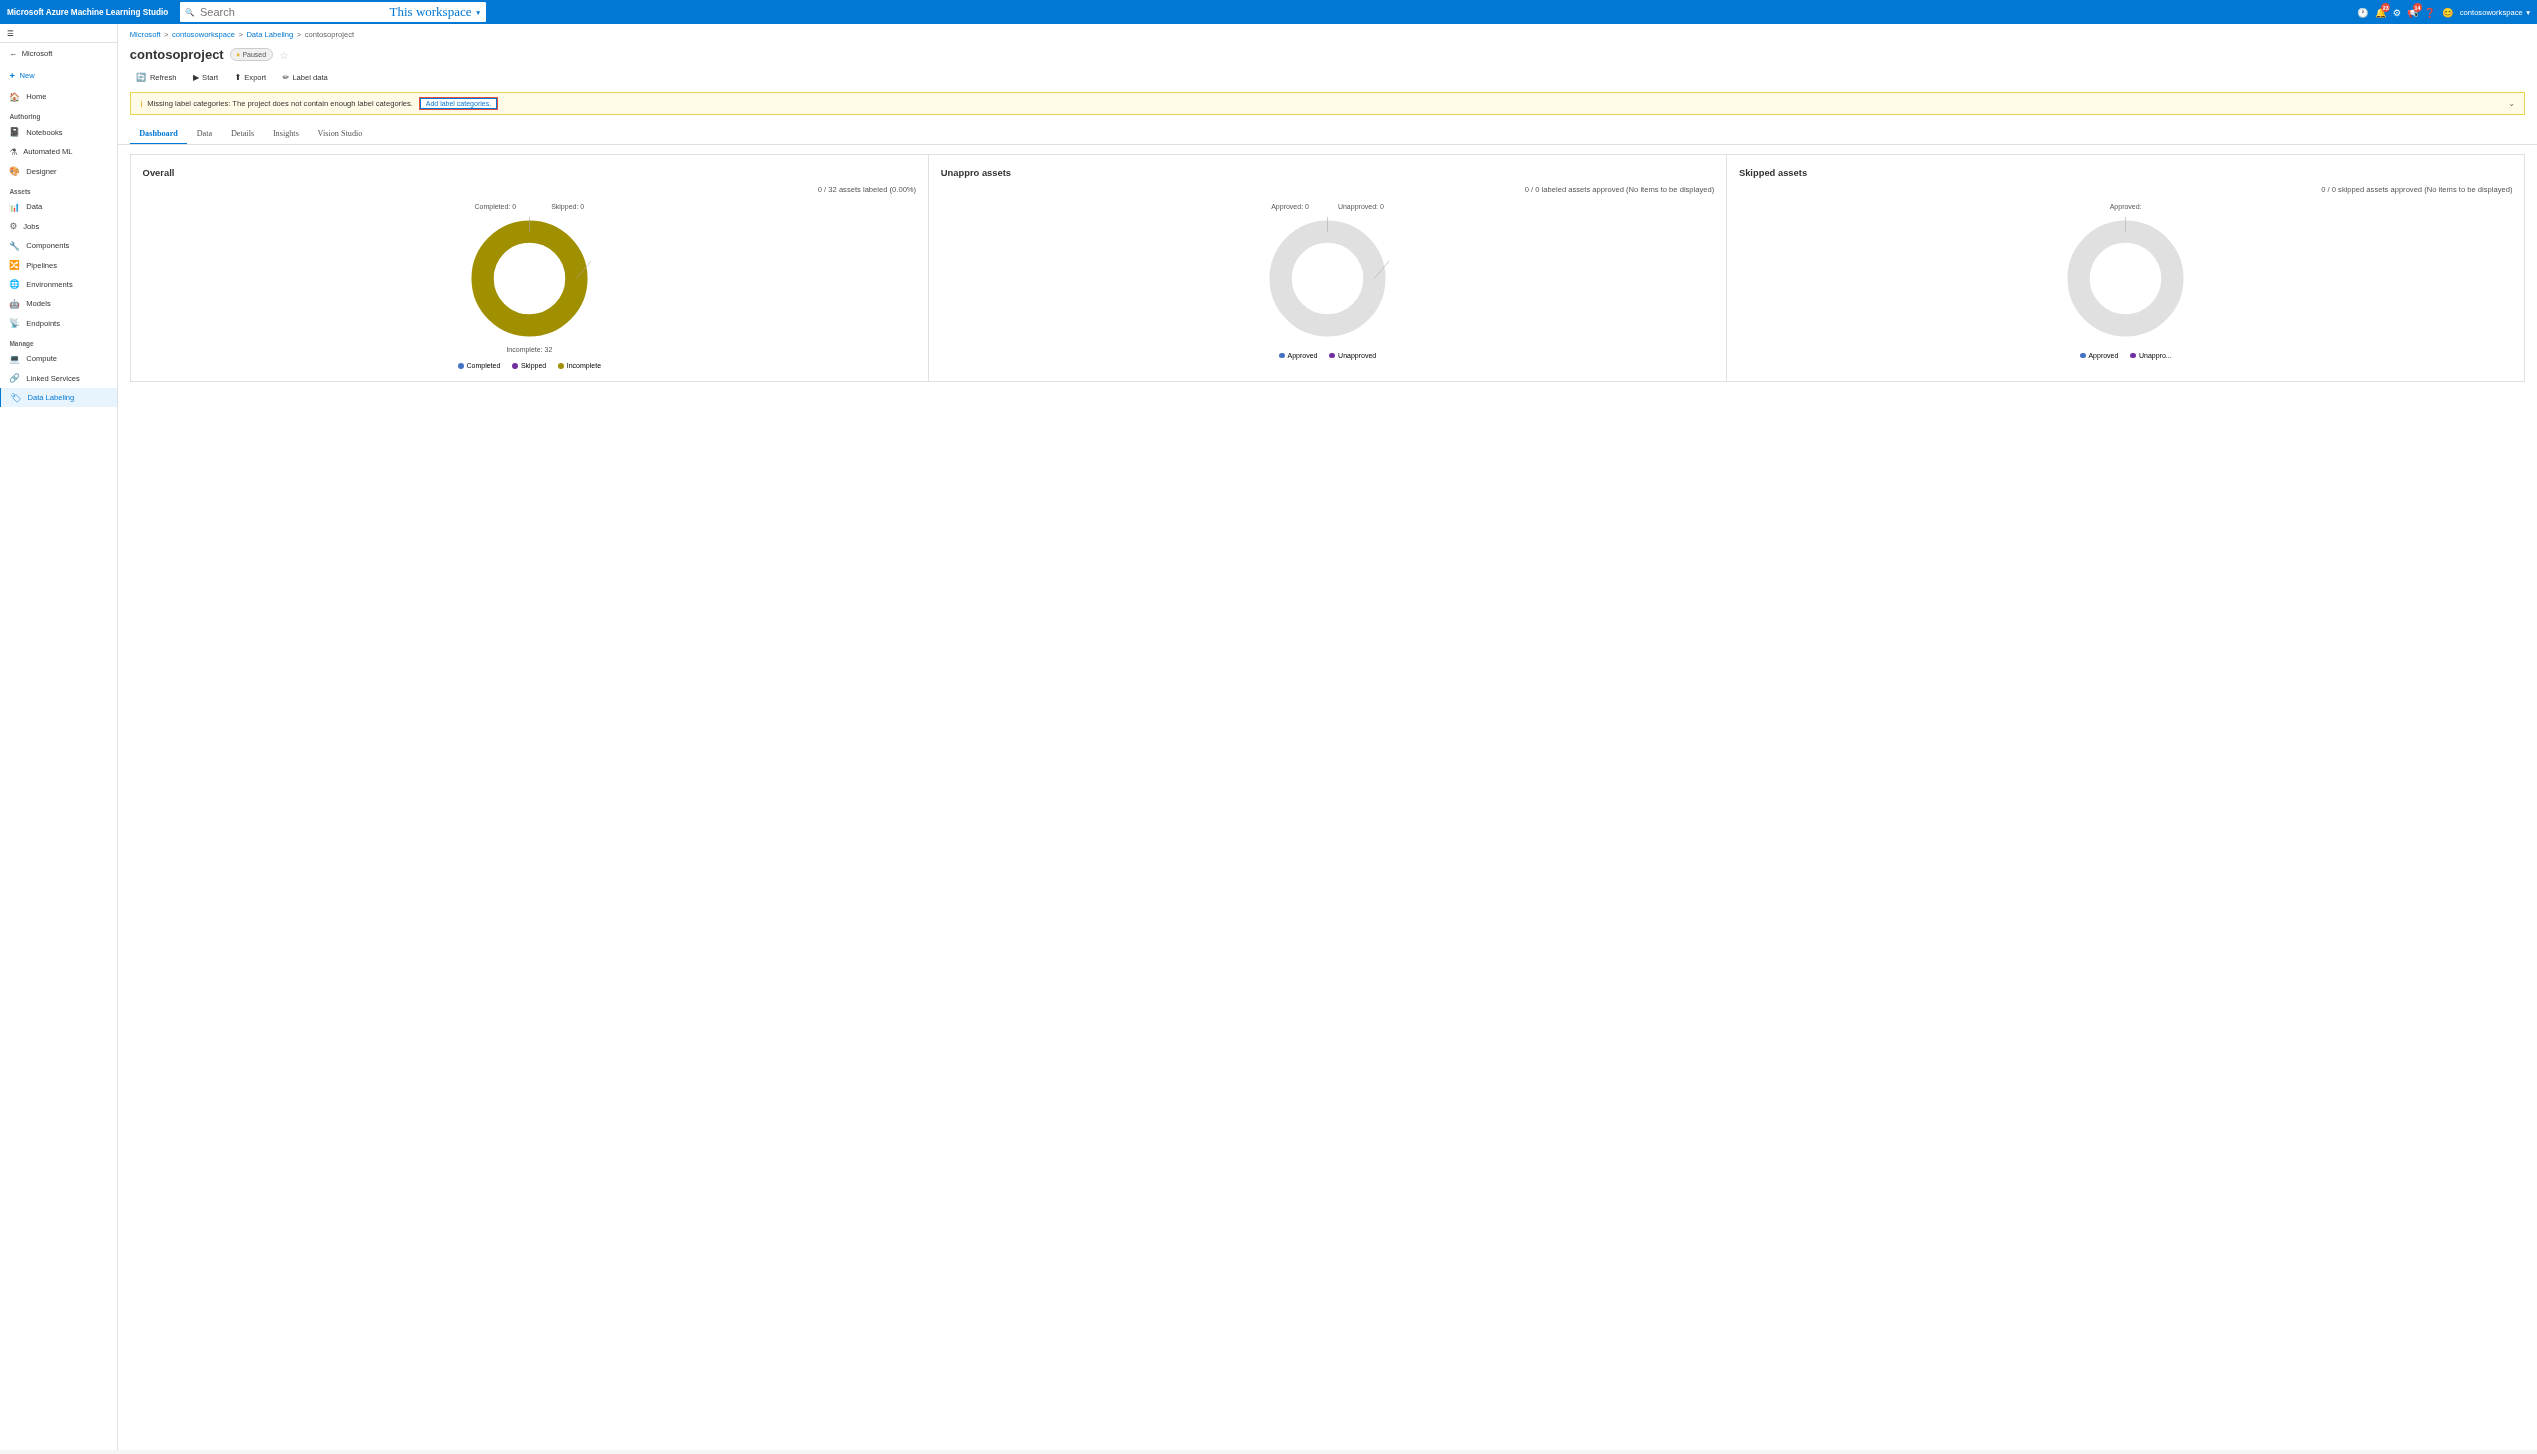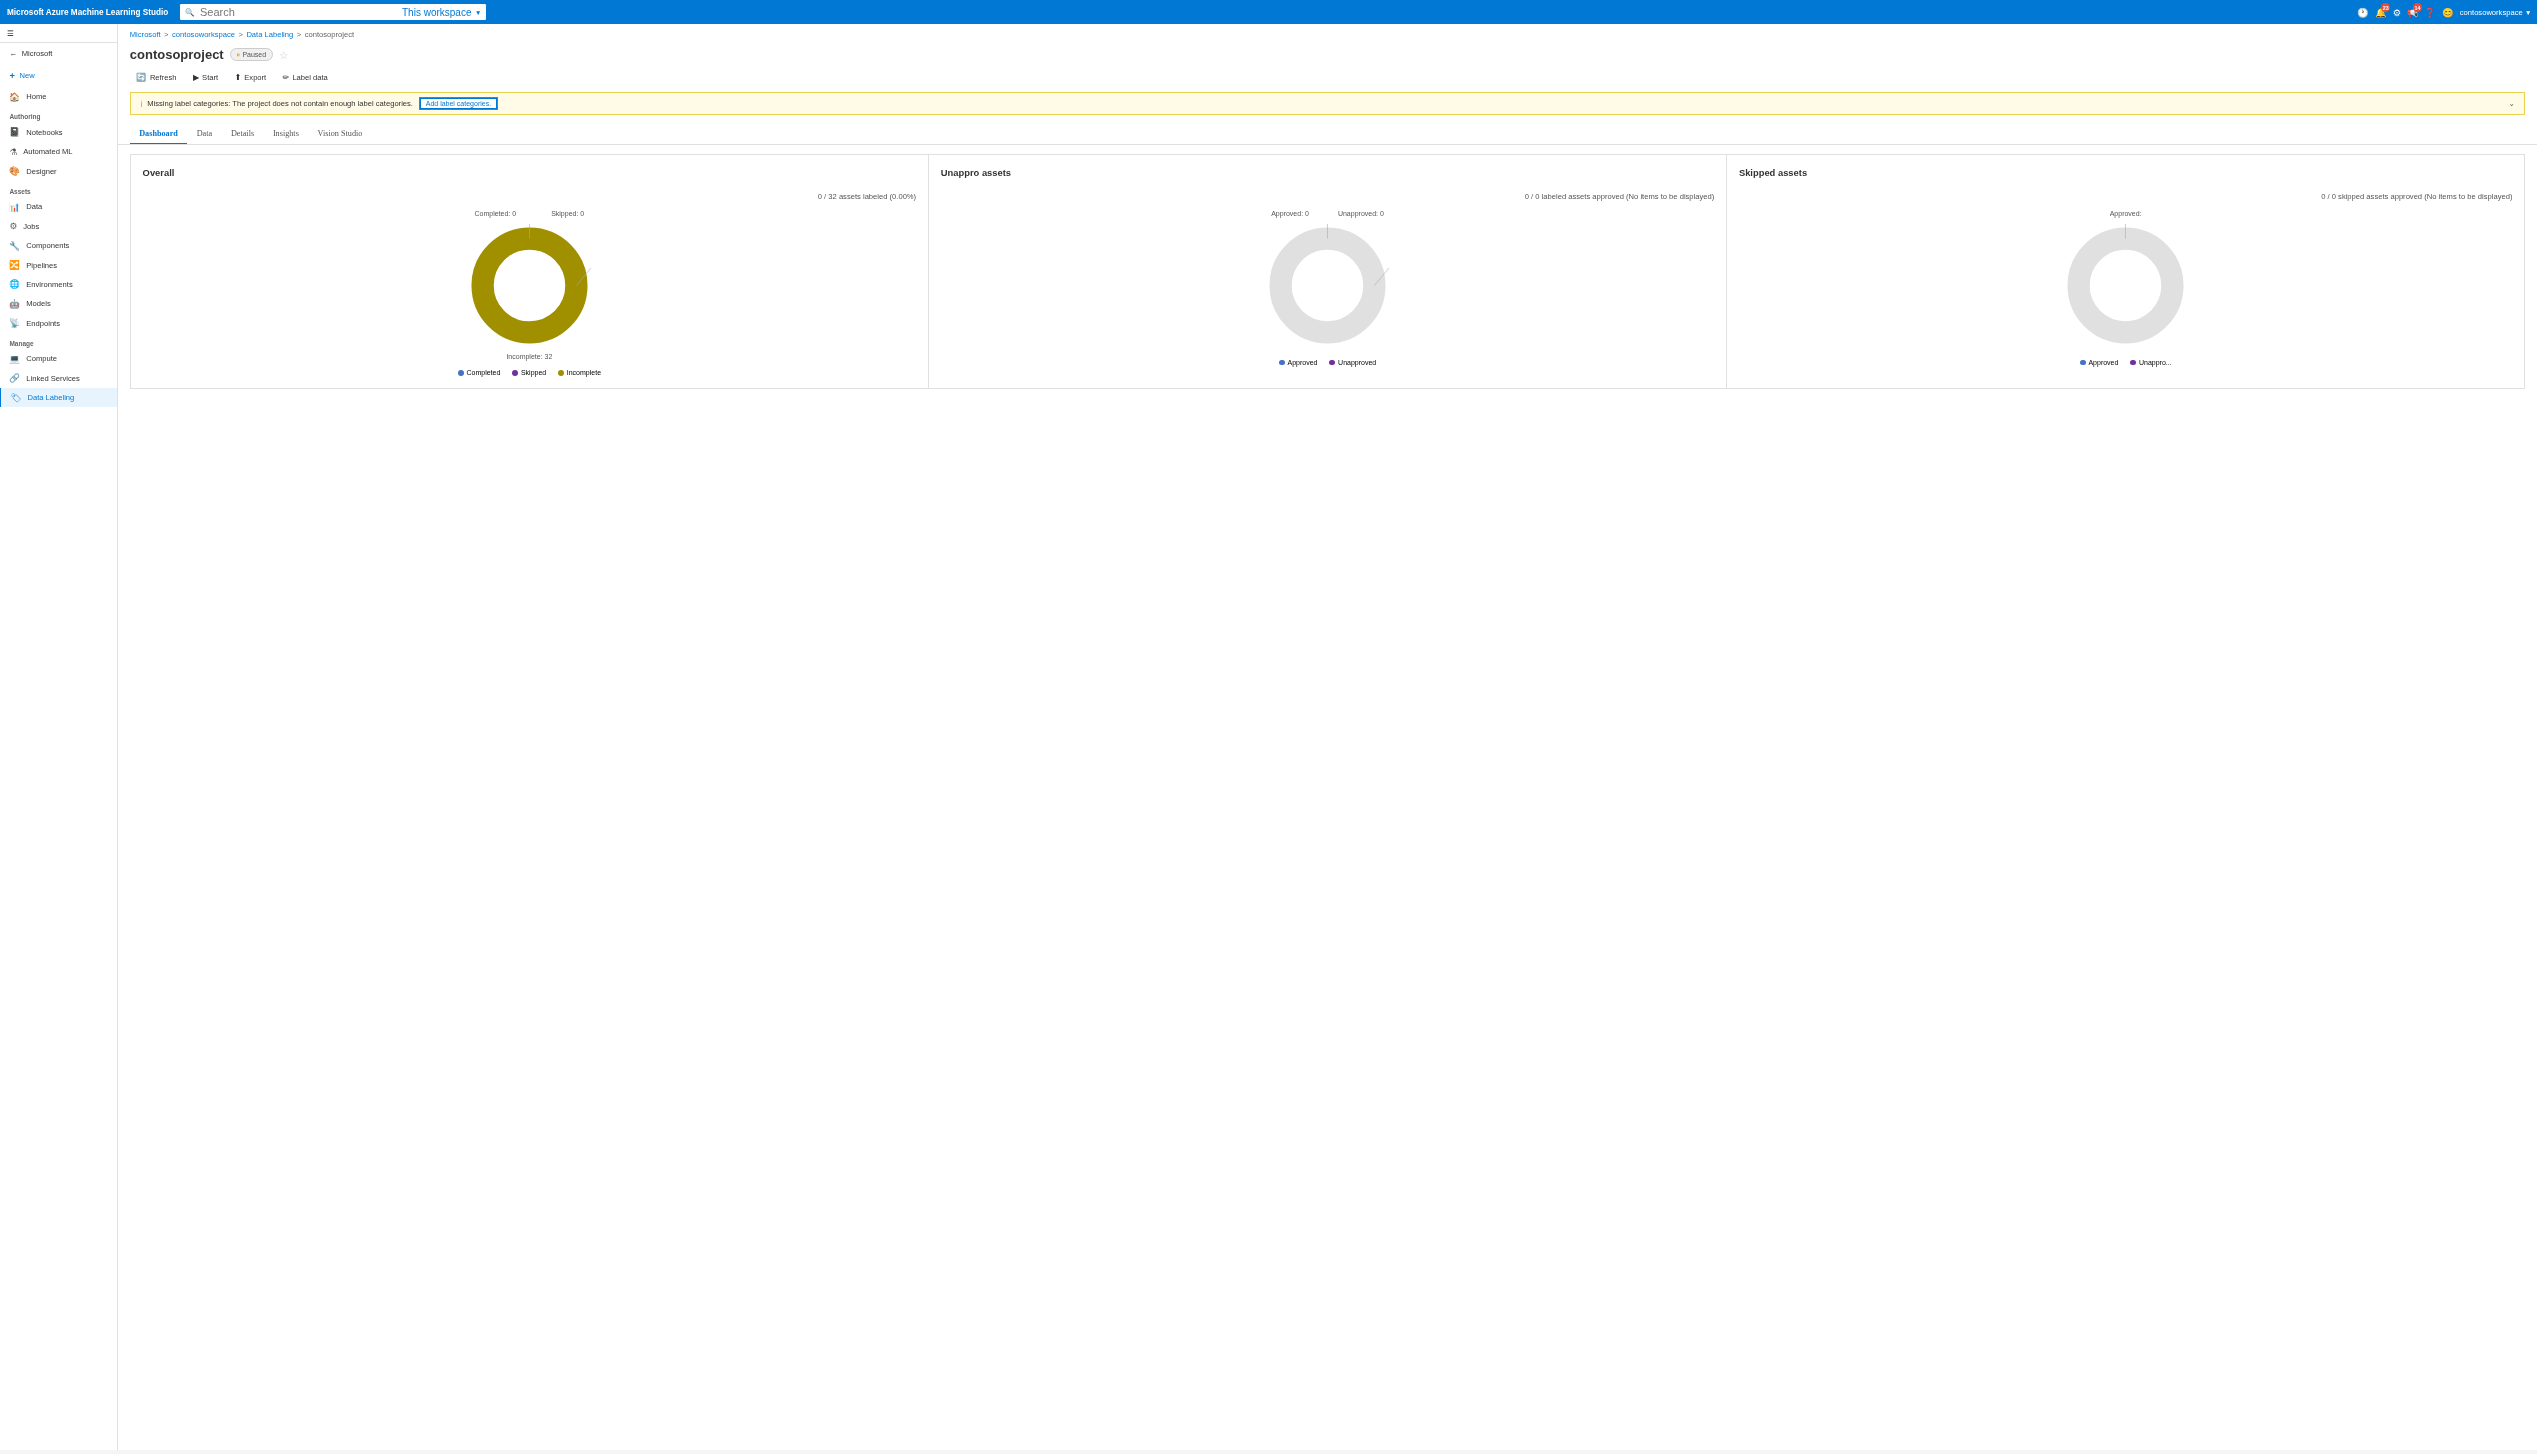--- a/index.html
+++ b/index.html
@@ -11,21 +11,21 @@
       background: #0078d4; color: white;
       height: 24px; padding: 0 7px; gap: 7px;
     }
     .top-nav-brand { font-size: 8.2px; font-weight: 600; white-space: nowrap; margin-right: 4.7px; }
     .search-bar {
       display: flex; align-items: center;
       background: white; border-radius: 1.2px;
       padding: 2.4px 5.9px; gap: 4.7px; flex: 1; max-width: 306px;
     }
     .search-bar input { border: none; outline: none; font-size: 11px; color: #333; background: transparent; flex: 1; }
-    .search-workspace { color: #0078d4; font-size: 10px; white-space: nowrap; display: flex; align-items: center; gap: 2.4px; }
+    .search-workspace { color: #0078d4; font-size: 13px; white-space: nowrap; display: flex; align-items: center; gap: 2.4px; font-family: Liberation Serif, serif; }
     .top-nav-right { display: flex; align-items: center; gap: 5.9px; margin-left: auto; }
     .nav-icon-btn { color: white; font-size: 9.4px; cursor: pointer; position: relative; }
     .badge {
       position: absolute; top: -3.5px; right: -3.5px;
       background: #e74c3c; color: white; border-radius: 50%;
       font-size: 5.3px; width: 9.4px; height: 9.4px;
       display: flex; align-items: center; justify-content: center; font-weight: bold;
     }
     .user-area { display: flex; align-items: center; gap: 3.5px; color: white; font-size: 7.6px; cursor: pointer; }
 
@@ -98,21 +98,21 @@
     }
     .tab.active { color: #0078d4; border-bottom-color: #0078d4; font-weight: 600; }
 
     
     .dashboard-grid { display: flex; gap: 0; padding: 0 11.8px; overflow: hidden; }
     .dashboard-card {
       flex: 1; border: 0.6px solid #e0e0e0; background: white;
       padding: 11.8px; min-width: 0;
     }
     .dashboard-card + .dashboard-card { border-left: none; }
-    .card-title { font-size: 9.4px; font-weight: 600; color: #333; margin-bottom: 14px; }
+    .card-title { font-size: 9.4px; font-weight: 600; color: #333; margin-bottom: 7px; }
     .card-subtitle { font-size: 7.6px; color: #555; text-align: right; margin-bottom: 9.4px; }
 
     
     .chart-container { display: flex; flex-direction: column; align-items: center; }
     .chart-wrapper { position: relative; width: 129px; height: 129px; }
     .chart-wrapper svg { width: 100%; height: 100%; }
     .legend { display: flex; gap: 11.8px; margin-top: 9.4px; justify-content: center; font-size: 7px; }
     .legend-item { display: flex; align-items: center; gap: 2.9px; }
     .legend-dot { width: 5.9px; height: 5.9px; border-radius: 50%; }
 

